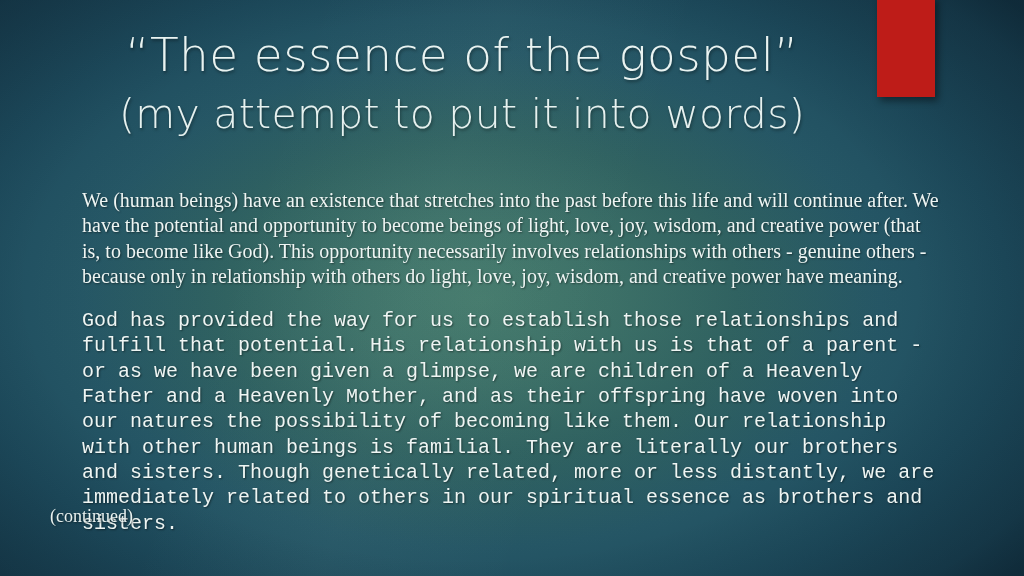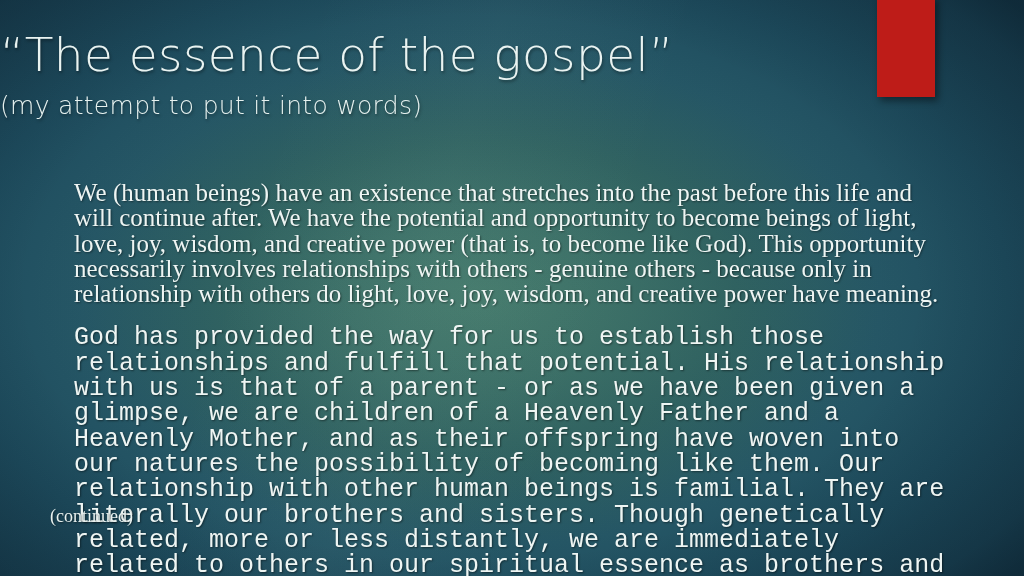--- a/index.html
+++ b/index.html
@@ -65,59 +65,60 @@
     background: #be1c18;
     box-shadow: 3px 4px 7px rgba(0,0,0,0.42);
   }
 
   
   #title-block {
     position: absolute;
     left: 0;
     top: 30px;
     width: 1024px;
+    text-align: center;
     padding-right: 100px;
     box-sizing: border-box;
   }
   #title {
     font-family: "DejaVu Sans", sans-serif;
     font-weight: 300;
     font-size: 47px;
     letter-spacing: 0.4px;
     color: #e9f3f1;
     line-height: 1.06;
     text-shadow: 1px 2px 3px rgba(0,0,0,0.38);
     white-space: nowrap;
   }
   #subtitle {
     font-family: "DejaVu Sans", sans-serif;
     font-weight: 300;
-    font-size: 25px;
+    font-size: 41px;
     letter-spacing: 0.3px;
     color: #e6f1ef;
     line-height: 1.1;
     margin-top: 12px;
     text-shadow: 1px 2px 3px rgba(0,0,0,0.38);
     white-space: nowrap;
   }
 
   
   #body-block {
     position: absolute;
     left: 70px;
     top: 176px;
     width: 884px;
   }
   .para {
     font-family: "Liberation Serif", "DejaVu Serif", serif;
-    font-size: 25px;
+    font-size: 20px;
     line-height: 25.3px;
     color: #eef5f3;
     text-shadow: 1px 1px 2px rgba(0,0,0,0.45);
-    margin: 4px;
+    margin: 12px;
   }
   .para + .para {
     margin-top: 19px;
     font-family: Liberation Mono, monospace;
   }
 
   #continued {
     position: absolute;
     left: 50px;
     top: 505px;

